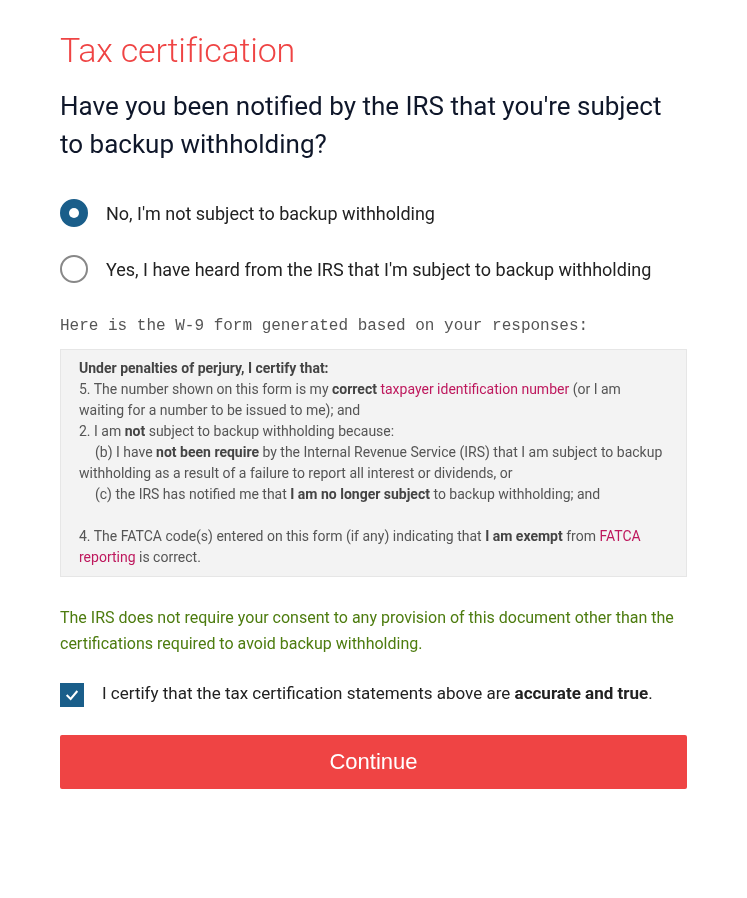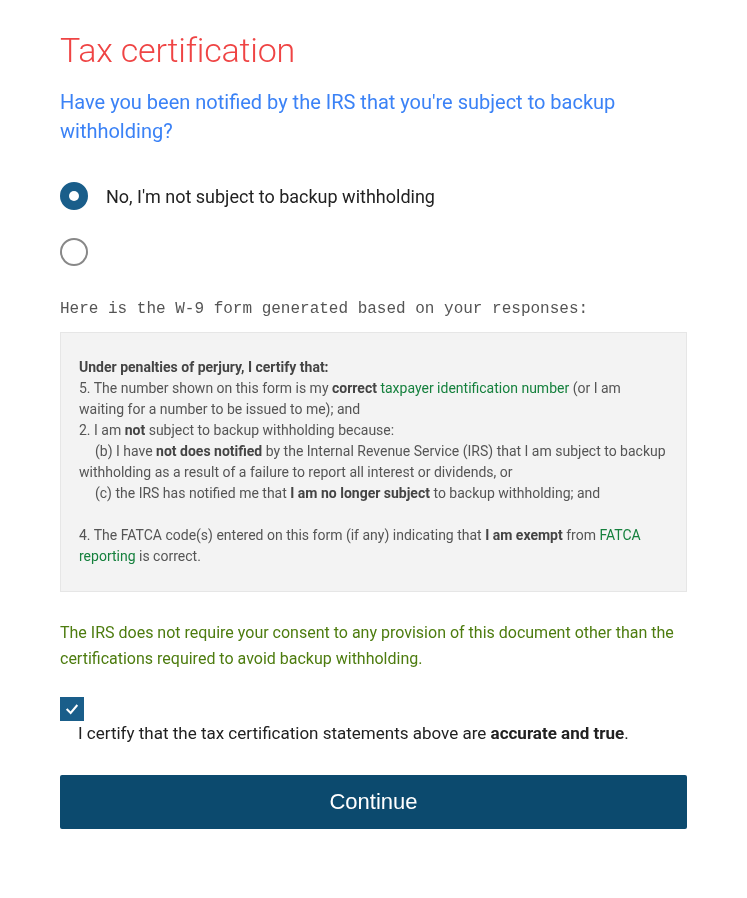--- a/index.html
+++ b/index.html
@@ -12,22 +12,22 @@
       width: 747px;
     }
     h1.page-title {
       font-size: 34px;
       font-weight: 300;
       color: #ef4444;
       margin: 0 0 18px 0;
       letter-spacing: -0.2px;
     }
     .subhead {
-      font-size: 20px;
-      color: #3b82f6;
+      font-size: 26px;
+      color: #0f172a;
       line-height: 1.45;
       font-weight: 400;
       margin: 0 0 34px 0;
     }
     .radio-group { margin-bottom: 34px; }
     .radio-option {
       display: flex;
       align-items: flex-end;
       margin-bottom: 26px;
       cursor: pointer;
@@ -65,45 +65,44 @@
     }
     .w9-intro {
       font-size: 16px;
       color: #555;
       margin-bottom: 14px;
       font-family: Liberation Mono, monospace;
     }
     .w9-box {
       background: #f3f3f3;
       border: 1px solid #e6e6e6;
-      padding: 24px 18px;
+      padding: 8px 18px;
       font-size: 14px;
       line-height: 1.5;
       color: #555;
       margin-bottom: 28px;
     }
     .w9-head {
       font-weight: 700;
       color: #444;
       display: block;
     }
     .w9-box .indent { margin-left: 16px; display: block; }
-    .w9-box a { color: #15803d; text-decoration: none; }
+    .w9-box a { color: #be185d; text-decoration: none; }
     .w9-box strong { color: #444; }
     .irs-note {
       font-size: 16px;
       color: #4d7c0f;
       line-height: 1.6;
       margin-bottom: 24px;
     }
     .certify-row {
       display: flex;
       align-items: flex-start;
       margin-bottom: 28px;
-      flex-direction: column;
     }
     .checkbox {
       width: 24px;
       height: 24px;
       flex: 0 0 24px;
       background: #1a5e8a;
       position: relative;
       cursor: pointer;
       margin-top: 2px;
     }
@@ -121,21 +120,21 @@
     .certify-label {
       margin-left: 18px;
       font-size: 17px;
       color: #222;
       line-height: 1.5;
     }
     .certify-label strong { font-weight: 700; }
     .continue-btn {
       display: block;
       width: 100%;
-      background: #0c4a6e;
+      background: #ef4444;
       color: #fff;
       border: none;
       font-size: 22px;
       font-weight: 500;
       padding: 14px 0;
       cursor: pointer;
       border-radius: 2px;
     }
   </style>
 </head>
@@ -144,39 +143,40 @@
 <h1 class="page-title">Tax certification</h1>
 <div class="subhead">Have you been notified by the IRS that you're subject to backup withholding?</div>
 
 <div class="radio-group">
   <div class="radio-option selected">
     <div class="radio-circle"></div>
     <div class="radio-label">No, I'm not subject to backup withholding</div>
   </div>
   <div class="radio-option">
     <div class="radio-circle"></div>
+    <div class="radio-label">Yes, I have heard from the IRS that I'm subject to backup withholding</div>
   </div>
 </div>
 
 <div class="w9-intro">Here is the W-9 form generated based on your responses:</div>
 
 <div class="w9-box">
   <span class="w9-head">Under penalties of perjury, I certify that:</span>
 
   <span>
     <span>5. The number shown on this form is my </span><strong>correct</strong><span> </span><a href="#">taxpayer identification number</a><span> (or I am waiting for a number to be issued to me); and</span>
   </span><br>
 
   <span>
     <span>2. I am </span><strong>not</strong><span> subject to backup withholding because:</span>
   </span><br>
 
 
   <span class="indent" style="display:inline">
-    <span>(b) I have </span><strong>not does notified</strong></span><span> by the Internal Revenue Service (IRS) that I am subject to backup withholding as a result of a failure to report all interest or dividends, or</span><br>
+    <span>(b) I have </span><strong>not been require</strong></span><span> by the Internal Revenue Service (IRS) that I am subject to backup withholding as a result of a failure to report all interest or dividends, or</span><br>
 
   <span class="indent" style="display:inline">
     <span>(c) the IRS has notified me that </span><strong>I am no longer subject</strong></span><span> to backup withholding; and</span><br>
 
   <br>
 
   <span>
     <span>4. The FATCA code(s) entered on this form (if any) indicating that </span><strong>I am exempt</strong><span> from </span><a href="#">FATCA reporting</a><span> is correct.</span>
   </span>
 </div>

